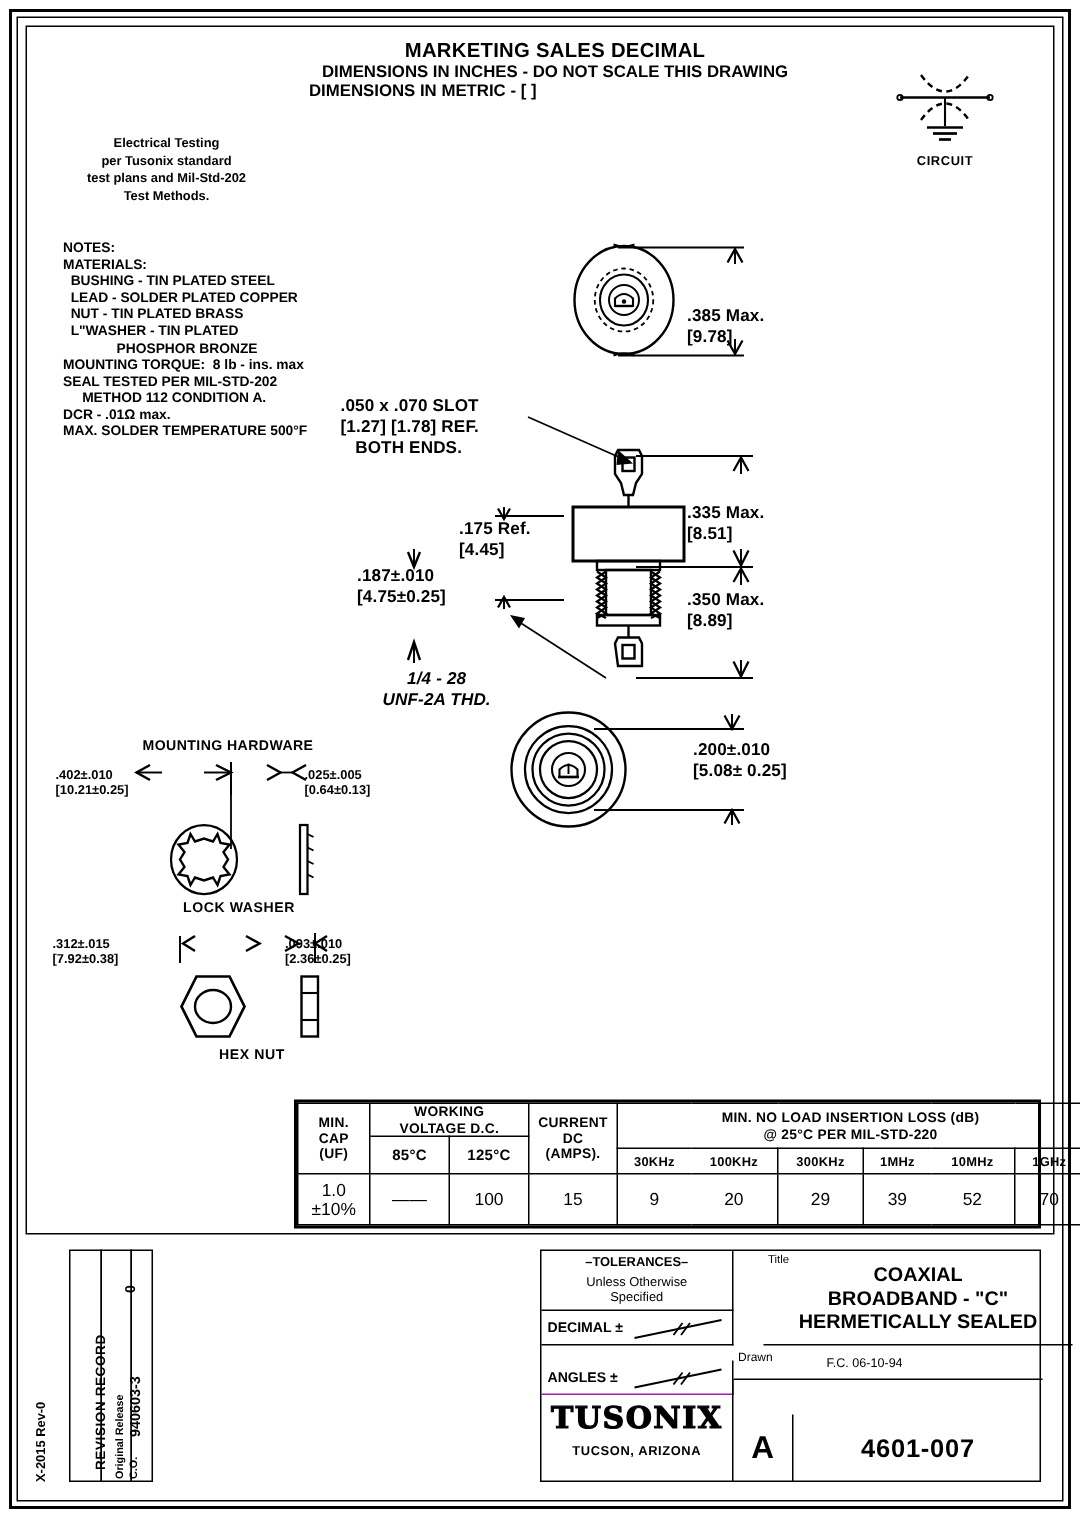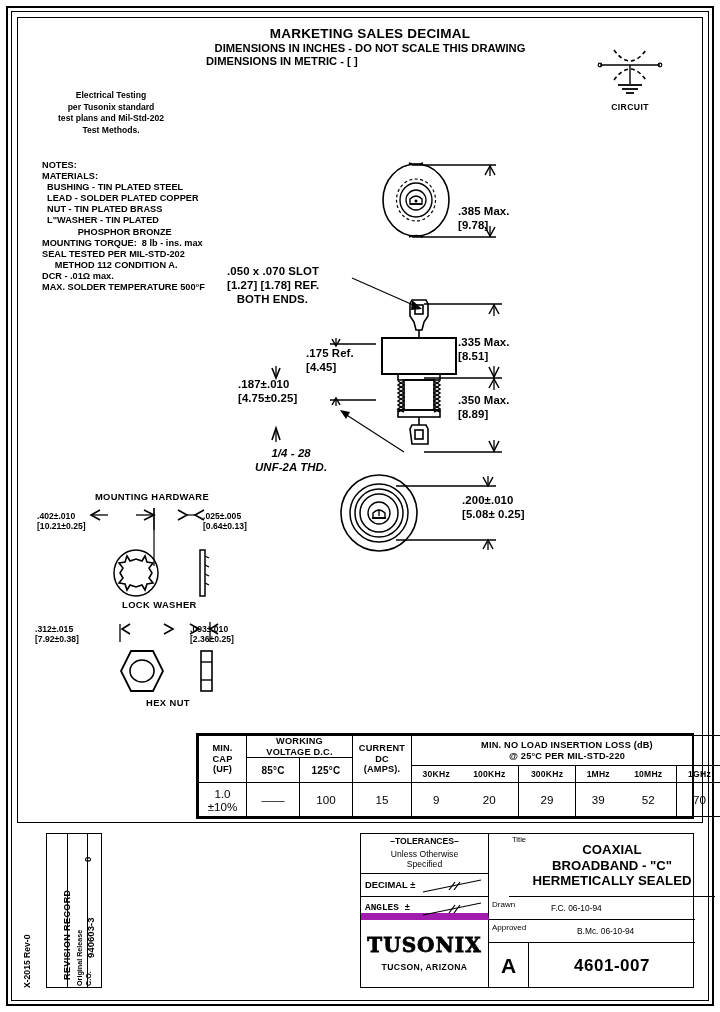--- a/index.html
+++ b/index.html
@@ -75,21 +75,21 @@
   #rr-co{font-size:7.2px;}
   #rr-num{font-size:9.6px;}
 
   
   #tb{left:360px;top:833px;width:334px;height:155px;border:1px solid #000;box-sizing:border-box;}
   .tbcell{position:absolute;box-sizing:border-box;}
   #tol-box{left:0;top:0;width:128px;height:40px;border-right:1px solid #000;border-bottom:1px solid #000;}
   #tol-box .t{text-align:center;font-size:8.6px;line-height:10.6px;padding-top:2px;font-weight:bold;}
   #tol-box .t2{font-weight:normal;}
   #dec-box{left:0;top:40px;width:128px;height:23px;border-right:1px solid #000;border-bottom:1px solid #000;}
-  #ang-box{left:0;top:63px;width:128px;height:23px;border-right:1px solid #000;border-bottom:7px solid #a21caf;font-family:Liberation Mono, monospace;}
+  #ang-box{left:0;top:73px;width:128px;height:23px;border-right:1px solid #000;border-bottom:1px solid #a21caf;}
   .tolrow{font-size:9.4px;font-weight:bold;padding:5px 0 0 4px;position:relative;}
   #logo-box{left:0;top:86px;width:128px;height:68px;border-right:1px solid #000;}
   #logo-box .logo{text-align:center;font-family:"DejaVu Serif",serif;font-weight:bold;font-size:20px;letter-spacing:1px;margin-top:13px;
     -webkit-text-stroke:0.8px #000;}
   #logo-box .city{text-align:center;font-size:8.6px;font-weight:bold;letter-spacing:.4px;margin-top:5px;}
 
   #title-box{left:128px;top:0;width:206px;height:63px;border-bottom:1px solid #000;margin-left:20px;}
   #title-box .cap{font-size:7.6px;padding:1px 0 0 3px;}
   #title-box .ttl{text-align:center;font-size:13.2px;font-weight:bold;line-height:15.5px;margin-top:-2px;}
   #drawn-box{left:128px;top:63px;width:206px;height:23px;border-bottom:1px solid #000;}
@@ -478,24 +478,20 @@
       <div class="ttl" style="white-space:pre;">COAXIAL
 BROADBAND - "C"
 HERMETICALLY SEALED</div>
     </div>
 
     <div class="tbcell sigrow" id="drawn-box">
       <span class="cap">Drawn</span>
       <span class="val" style="left:62px;">F.C. 06-10-94</span>
     </div>
 
-    <div class="tbcell sigrow" id="appr-box">
-      <span class="cap">Approved</span>
-      <span class="val" style="left:88px;">B.Mc. 06-10-94</span>
-    </div>
 
     <div class="tbcell" id="size-box">
       <div class="s">A</div>
     </div>
 
     <div class="tbcell" id="num-box">
       <div class="n">4601-007</div>
     </div>
   </div>
 

